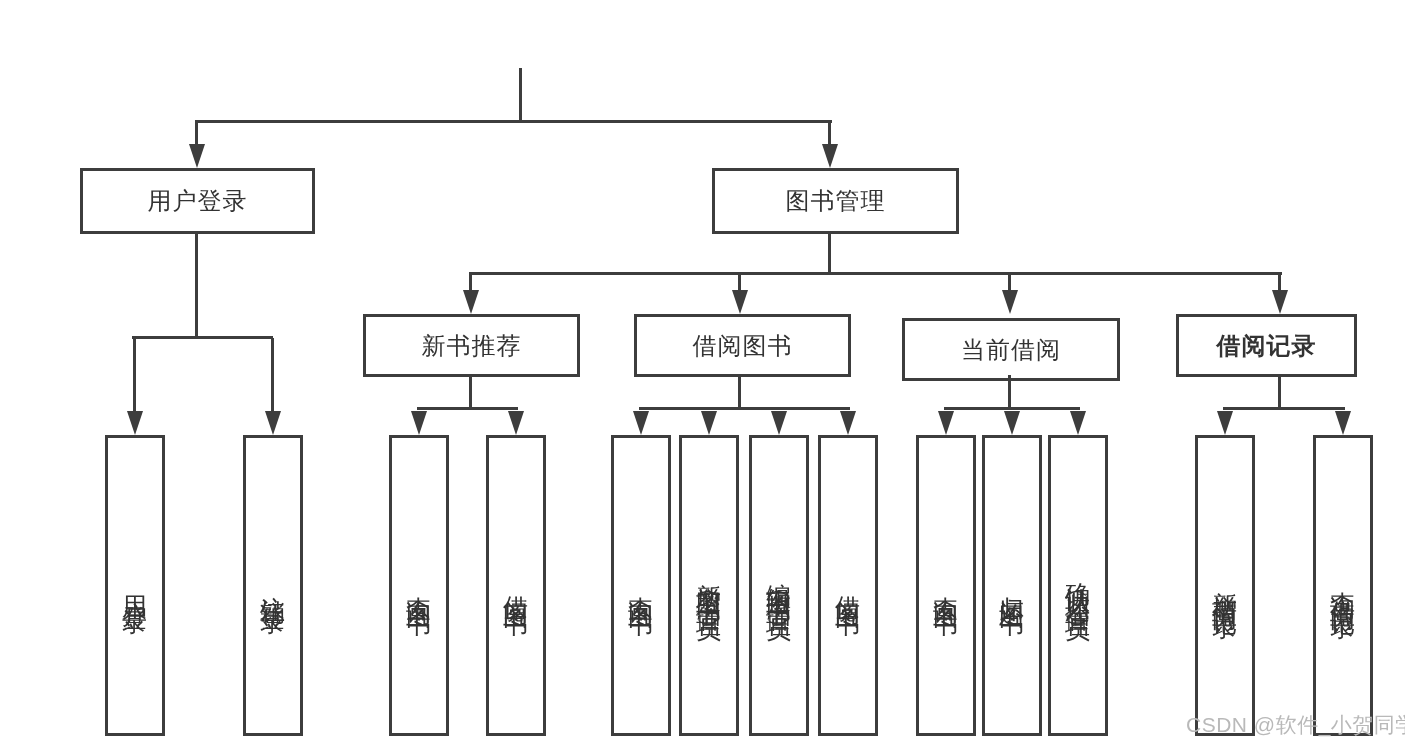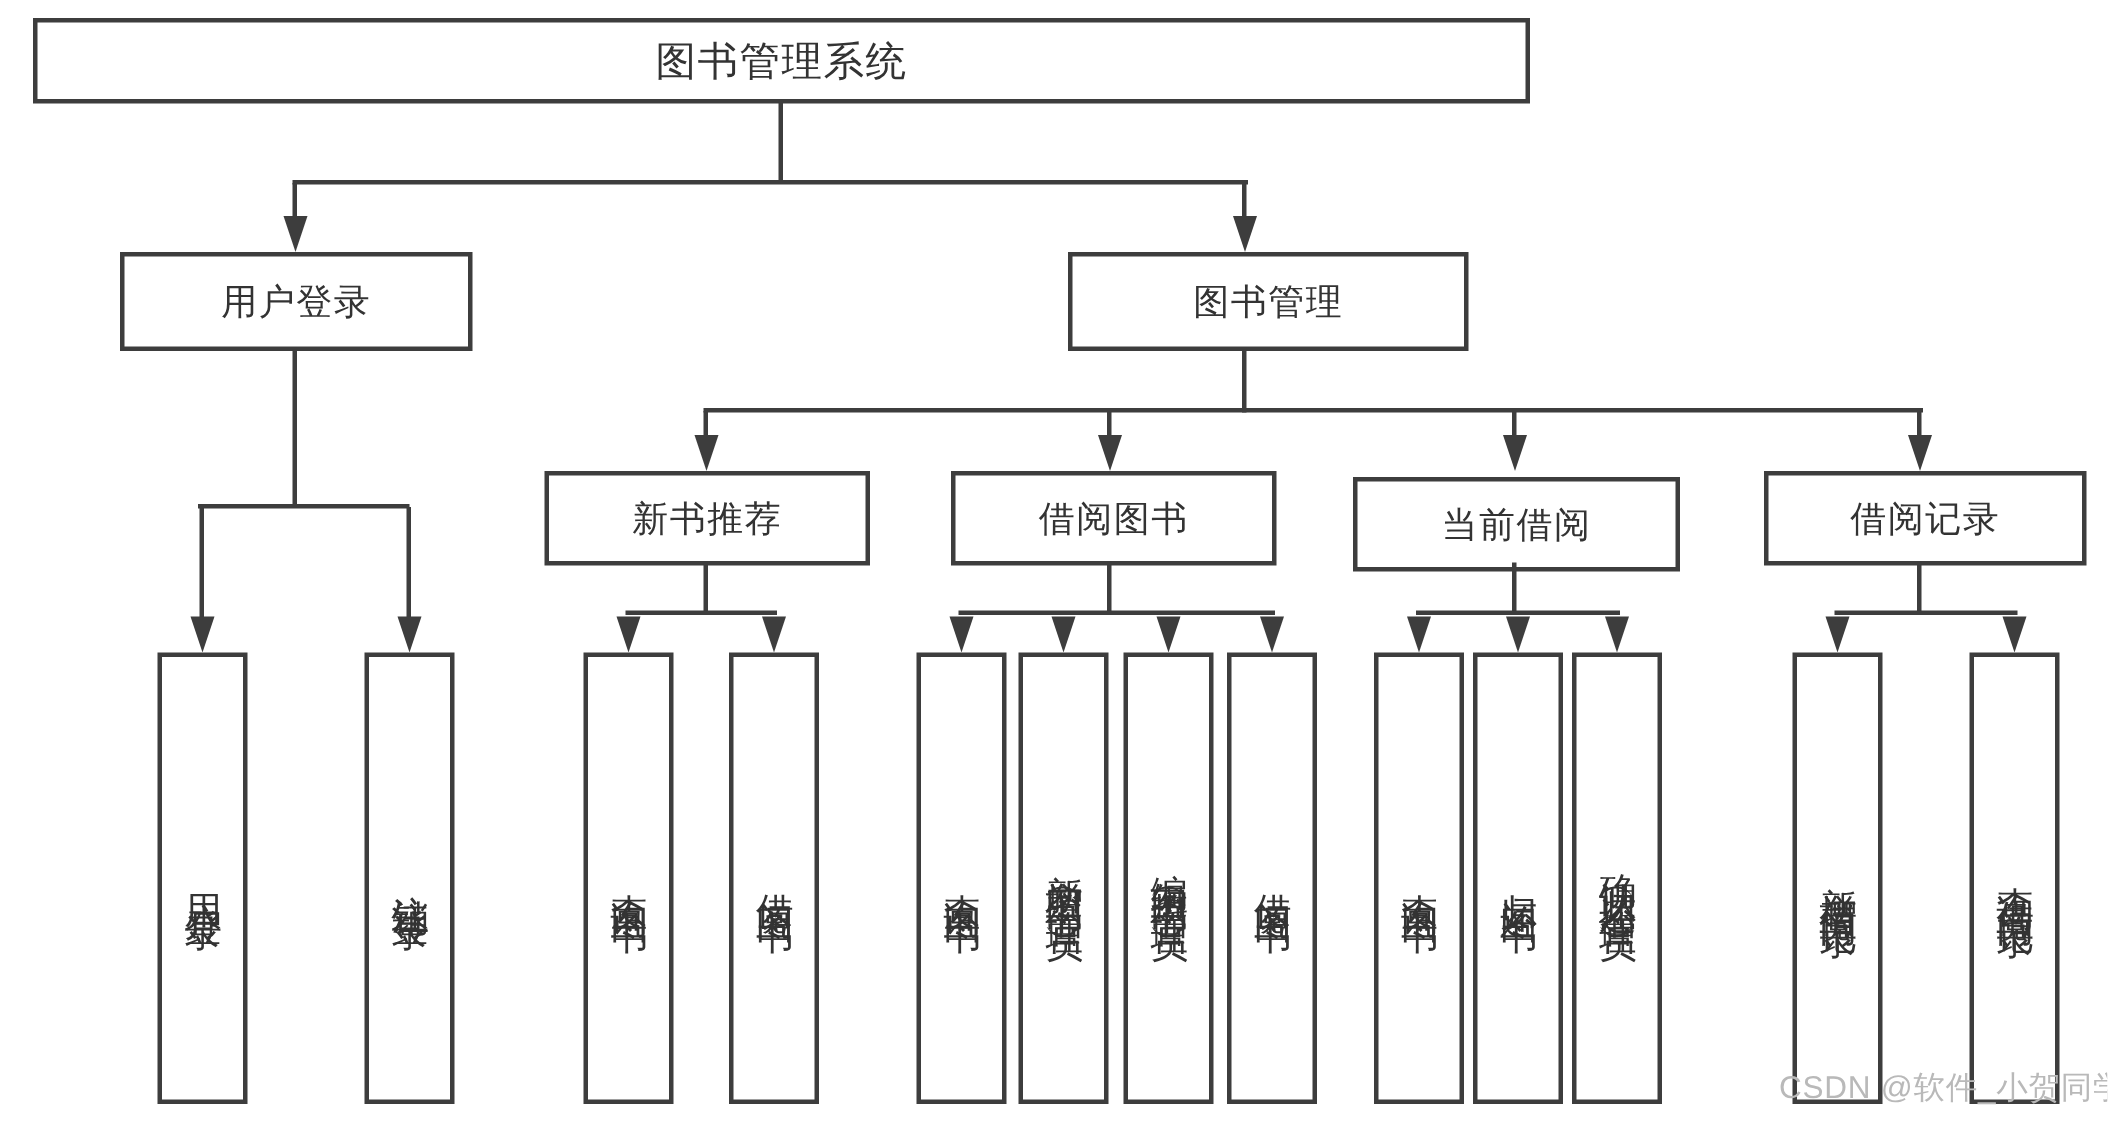--- a/index.html
+++ b/index.html
@@ -51,35 +51,32 @@
     letter-spacing:0.5px;
     z-index:10;
     white-space:nowrap;
   }
 </style>
 </head>
 <body>
 
 <div class="canvas">
 
-  <div class="box h root" style="left:22px;top:12px;width:998px;height:57px;">
-    <span>图书管理系统</span>
-  </div>
 
   <div class="vl" style="left:519px;top:68px;height:54px;"></div>
   <div class="hl" style="left:195px;top:120px;width:637px;"></div>
   <div class="vl" style="left:195px;top:122px;height:24px;"></div>
   <div class="vl" style="left:828px;top:122px;height:24px;"></div>
   <div class="arr" style="left:189px;top:144px;"></div>
   <div class="arr" style="left:822px;top:144px;"></div>
 
   <div class="box h" style="left:80px;top:168px;width:235px;height:66px;">
     <span>用户登录</span>
   </div>
-  <div class="box h" style="left:712px;top:168px;width:267px;height:66px;">
+  <div class="box h" style="left:712px;top:168px;width:247px;height:66px;">
     <span>图书管理</span>
   </div>
 
   <div class="vl" style="left:195px;top:233px;height:105px;"></div>
   <div class="hl" style="left:132px;top:336px;width:141px;"></div>
   <div class="vl" style="left:133px;top:338px;height:75px;"></div>
   <div class="vl" style="left:271px;top:338px;height:75px;"></div>
 
   <div class="vl" style="left:828px;top:233px;height:42px;"></div>
   <div class="hl" style="left:469px;top:272px;width:813px;"></div>
@@ -94,21 +91,21 @@
 
   <div class="box h" style="left:363px;top:314px;width:217px;height:63px;font-family:Liberation Mono, monospace;">
     <span>新书推荐</span>
   </div>
   <div class="box h" style="left:634px;top:314px;width:217px;height:63px;">
     <span>借阅图书</span>
   </div>
   <div class="box h" style="left:902px;top:318px;width:218px;height:63px;">
     <span>当前借阅</span>
   </div>
-  <div class="box h" style="left:1176px;top:314px;width:215px;height:63px;">
+  <div class="box h" style="left:1176px;top:314px;width:181px;height:63px;font-weight:bold;">
     <span>借阅记录</span>
   </div>
 
   <div class="vl" style="left:469px;top:375px;height:34px;"></div>
   <div class="hl" style="left:417px;top:407px;width:101px;"></div>
   <div class="vl" style="left:738px;top:375px;height:34px;"></div>
   <div class="hl" style="left:639px;top:407px;width:211px;"></div>
   <div class="vl" style="left:1008px;top:375px;height:34px;"></div>
   <div class="hl" style="left:944px;top:407px;width:136px;"></div>
   <div class="vl" style="left:1278px;top:375px;height:34px;"></div>

